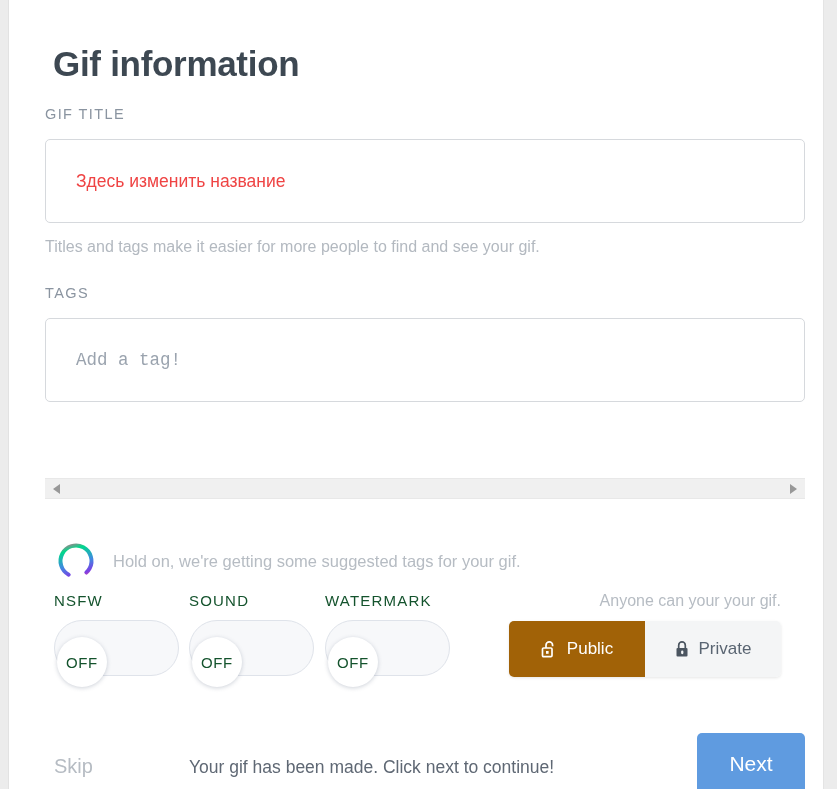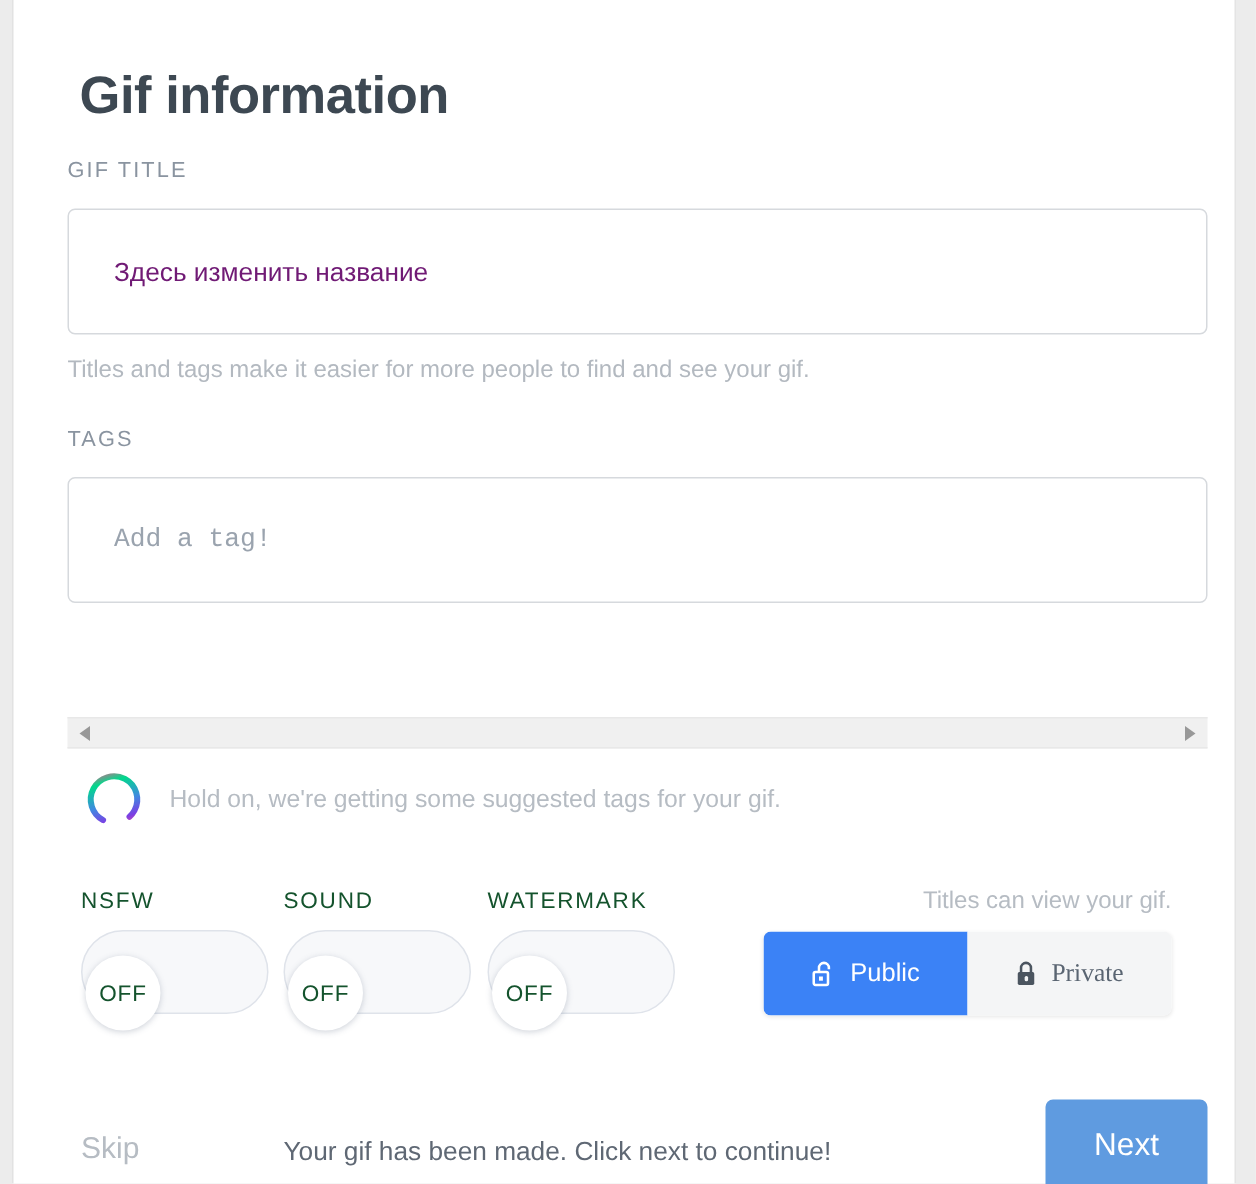--- a/index.html
+++ b/index.html
@@ -58,21 +58,21 @@
     left: 36px;
     width: 760px;
     height: 84px;
     border: 1px solid #d6d9dd;
     border-radius: 5px;
     background: #fff;
     display: flex;
     align-items: center;
     padding: 0 30px;
     font-size: 17.5px;
-    color: #701a75;
+    color: #ef4444;
     font-family: "Liberation Sans", sans-serif;
     outline: none;
   }
   #input-gif-title { top: 139px; }
   #input-tags      { top: 318px; font-family: Liberation Mono, monospace; }
   .text-box::placeholder { color: #9aa3ae; }
 
   
   .helper-text {
     position: absolute;
@@ -109,21 +109,21 @@
     right: 8px;
     border-top: 5px solid transparent;
     border-bottom: 5px solid transparent;
     border-left: 7px solid #989898;
   }
 
   
   .loading-row {
     position: absolute;
     left: 46px;
-    top: 512px;
+    top: 540px;
     display: flex;
     align-items: center;
     gap: 16px;
   }
   .spinner { width: 42px; height: 42px; display: block; }
   .loading-text {
     font-size: 16.5px;
     color: #b6bcc3;
   }
 
@@ -194,28 +194,27 @@
     align-items: center;
     justify-content: center;
     gap: 9px;
     font-size: 17px;
     cursor: pointer;
     border: none;
     font-family: "Liberation Sans", sans-serif;
   }
   .privacy-btn.public {
     width: 136px;
-    background: #3b82f6;
+    background: #a16207;
     color: #ffffff;
   }
   .privacy-btn.private {
     width: 136px;
     background: #f4f5f6;
     color: #5a6572;
-    font-family: Liberation Serif, serif;
   }
 
   
   .footer-skip {
     position: absolute;
     left: 45px;
     top: 755px;
     font-size: 20px;
     color: #b6bcc3;
     cursor: pointer;
@@ -294,21 +293,21 @@
     </div>
 
     <div class="toggle-group" id="toggle-group-watermark">
       <span class="toggle-caption">WATERMARK</span>
       <div class="toggle">
         <span class="toggle-knob">OFF</span>
       </div>
     </div>
 
     <div class="privacy-block">
-      <span class="privacy-note">Titles can view your gif.</span>
+      <span class="privacy-note">Anyone can your your gif.</span>
       <div class="privacy-buttons">
         <button class="privacy-btn public">
           <svg width="17" height="19" viewBox="0 0 17 19">
             <path d="M5 8 V5.2 A3.3 3.3 0 0 1 11.6 5.2 V6.2" fill="none" stroke="#ffffff" stroke-width="1.7"></path>
             <rect x="1.5" y="8" width="9.5" height="8.6" rx="1.1" fill="none" stroke="#ffffff" stroke-width="1.7"></rect>
             <rect x="5" y="11" width="2.6" height="2.8" fill="#ffffff"></rect>
           </svg>
           <span>Public</span>
         </button>
         <button class="privacy-btn private">

